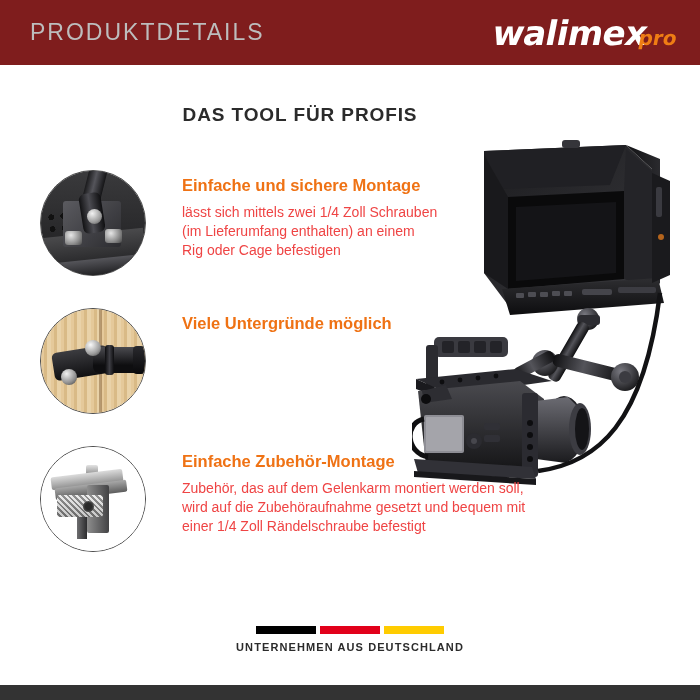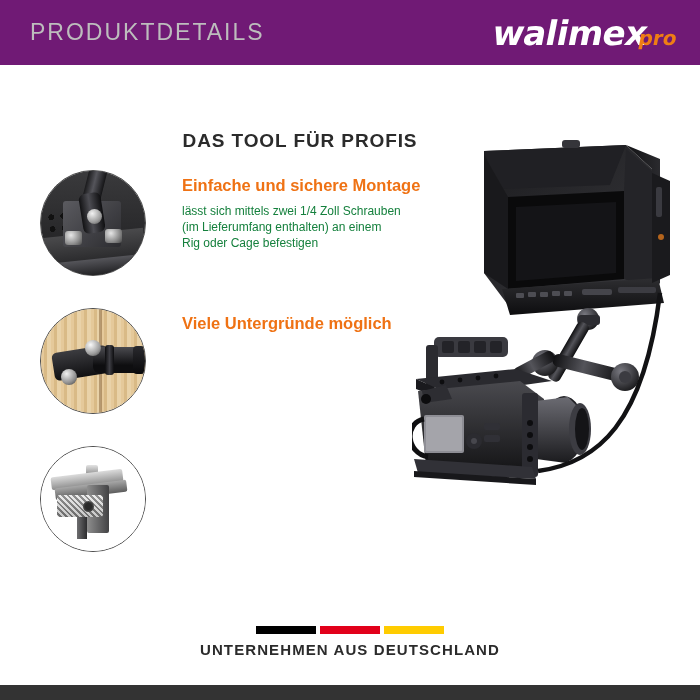--- a/index.html
+++ b/index.html
@@ -14,21 +14,21 @@
     overflow: hidden;
     position: relative;
   }
 
   
   .header {
     position: absolute;
     left: 0; top: 0;
     width: 700px;
     height: 65px;
-    background: #701a75;
+    background: #7f1d1d;
     display: flex;
     align-items: center;
     justify-content: space-between;
     box-sizing: border-box;
     padding: 0 22px 0 30px;
   }
   .header-title {
     color: #bdbdbd;
     font-size: 23px;
     letter-spacing: 2.0px;
@@ -69,21 +69,20 @@
 
   .main-title {
     position: absolute;
     left: 0; top: 36px;
     width: 600px;
     text-align: center;
     font-size: 19px;
     font-weight: 700;
     color: #2b2b2b;
     letter-spacing: 0.9px;
-    margin-top: 26px;
   }
 
   
   .features {
     position: absolute;
     left: 40px;
     top: 102px;
     width: 620px;
   }
   .feature {
@@ -107,22 +106,22 @@
     padding-top: 6px;
   }
   .feature-head {
     color: #ef7214;
     font-size: 16.5px;
     font-weight: 700;
     margin: 0 0 7px 0;
     line-height: 1.2;
   }
   .feature-body {
-    color: #15803d;
-    font-size: 12px;
+    color: #ef4444;
+    font-size: 14px;
     line-height: 1.35;
     margin: 0;
     white-space: pre-line;
   }
 
   
   .scene { position: absolute; inset: 0; }
 
   
   .t1-bg { position:absolute; inset:0; background:
@@ -225,21 +224,21 @@
   .flag {
     display: flex;
     gap: 4px;
     margin-bottom: 7px;
   }
   .flag span { width: 60px; height: 8px; display:block; }
   .flag .black { background: #000000; }
   .flag .red   { background: #e2001a; }
   .flag .gold  { background: #ffcc00; }
   .footer-text {
-    font-size: 15px;
+    font-size: 11px;
     font-weight: 700;
     letter-spacing: 1.1px;
     color: #2b2b2b;
   }
 
   
   .bottom-bar {
     position: absolute;
     left: 0; top: 685px;
     width: 700px;
@@ -429,20 +428,26 @@
           <div class="t3-bg"></div>
           <div class="t3-screwtop"></div>
           <div class="t3-topA"></div>
           <div class="t3-topB"></div>
           <div class="t3-jaw"></div>
           <div class="t3-post"></div>
           <div class="t3-knurl"></div>
           <div class="t3-hole"></div>
         </div>
       </div>
+      <div class="feature-text">
+        <p class="feature-head">Einfache Zubehör-Montage</p>
+        <p class="feature-body">Zubehör, das auf dem Gelenkarm montiert werden soll,
+wird auf die Zubehöraufnahme gesetzt und bequem mit
+einer 1/4 Zoll Rändelschraube befestigt</p>
+      </div>
     </div>
 
   </div>
 
   <div class="footer-badge">
     <div class="flag">
       <span class="black"></span>
       <span class="red"></span>
       <span class="gold"></span>
     </div>

